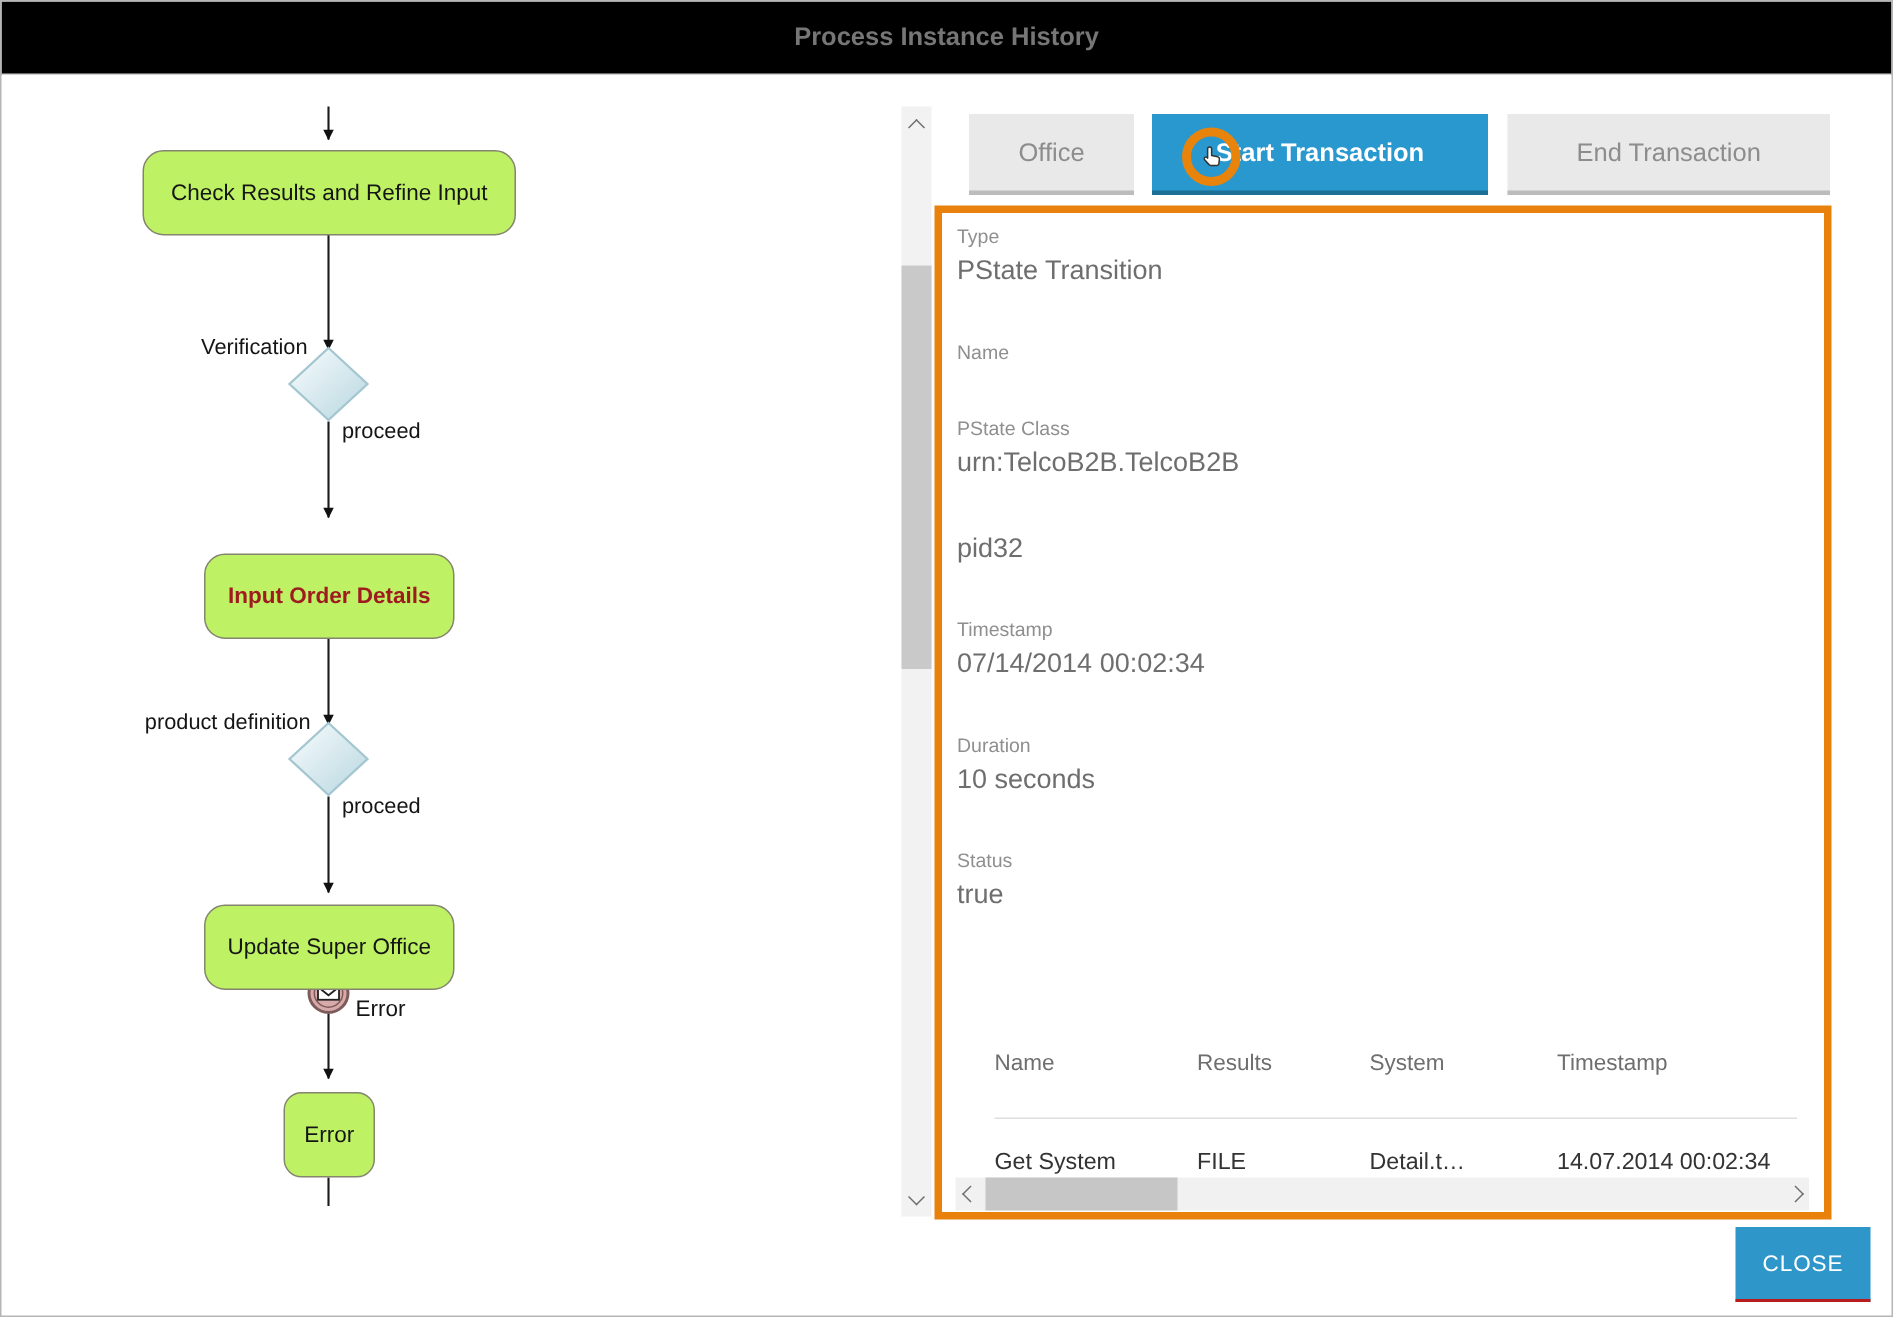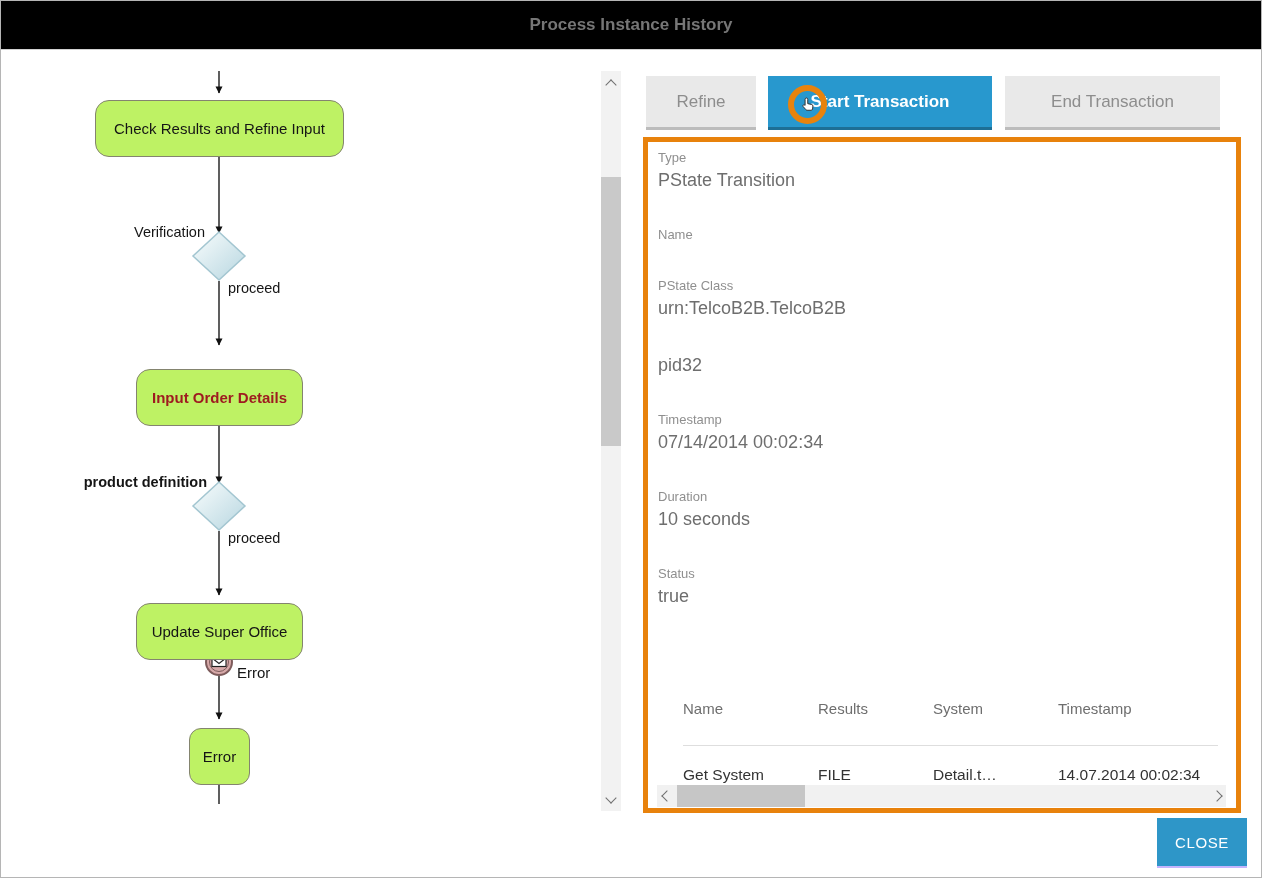--- a/index.html
+++ b/index.html
@@ -42,39 +42,39 @@
   .vs-btn.top{top:2px;} .vs-btn.bottom{bottom:2px;}
   .vs-thumb{position:absolute;left:0;top:106px;width:20px;height:269px;background:#c9c9c9;cursor:pointer;}
   .chev{display:inline-block;width:7px;height:7px;border-right:1.6px solid #6f6f6f;border-bottom:1.6px solid #6f6f6f;}
   .chev.up{transform:rotate(-135deg);margin-top:3px;}
   .chev.down{transform:rotate(45deg);margin-bottom:3px;}
   .chev.left{transform:rotate(135deg);margin-left:3px;}
   .chev.right{transform:rotate(-45deg);margin-right:3px;}
   
   .panel{
     position:absolute;left:622px;top:136px;width:598px;height:676px;box-sizing:border-box;
-    border:5px solid #e8820c;background:#fff;overflow:hidden;margin-left:20px;
+    border:5px solid #e8820c;background:#fff;overflow:hidden;
   }
   .panel-inner{position:relative;width:100%;height:100%;box-sizing:border-box;padding:8px 0 0 10px;}
   .field{margin-bottom:36px;}
   .field .flab{font-size:13px;color:#8f8f8f;margin-bottom:5px;}
   .field .fval{font-size:18px;color:#6e6e6e;white-space:nowrap;overflow:hidden;max-width:570px;}
   .ptable{position:absolute;left:35px;right:18px;top:558px;}
   .trow{display:grid;grid-template-columns:135px 115px 125px 1fr;align-items:center;}
   .trow.head{font-size:15px;color:#6e6e6e;padding-bottom:28px;border-bottom:1px solid #dedede;}
   .trow.body{font-size:15.5px;color:#333;padding-top:20px;white-space:nowrap;}
   
   .hscroll{position:absolute;left:9px;right:10px;bottom:1px;height:22px;background:#f1f1f1;}
   .hs-btn{position:absolute;top:0;width:16px;height:22px;display:flex;align-items:center;justify-content:center;cursor:pointer;}
   .hs-btn.left{left:0;} .hs-btn.right{right:0;}
   .hs-thumb{position:absolute;left:20px;top:0;width:128px;height:22px;background:#c6c6c6;cursor:pointer;}
   
   .close-btn{
     position:absolute;left:1156px;top:817px;width:90px;height:50px;background:#2e96c8;
-    border:none;border-bottom:2px solid #c4b5fd;color:#fff;font-size:15px;letter-spacing:0.6px;
+    border:none;border-bottom:2px solid #b91c1c;color:#fff;font-size:15px;letter-spacing:0.6px;
     font-family:"Liberation Sans",sans-serif;display:flex;align-items:center;justify-content:center;cursor:pointer;
   }
 </style>
 </head>
 <body>
 
 <div class="stage">
 
   <div class="dialog-header">
     <span class="dialog-title">Process Instance History</span>
@@ -119,36 +119,36 @@
   </div>
   <div class="task" style="left:135px;top:602px;width:167px;height:57px;">
     <span>Update Super Office</span>
   </div>
   <div class="task" style="left:188px;top:727px;width:61px;height:57px;border-radius:12px;">
     <span>Error</span>
   </div>
 
   <div class="flabel right-align" style="left:104px;top:223px;width:100px;">Verification</div>
   <div class="flabel" style="left:227px;top:279px;">proceed</div>
-  <div class="flabel right-align" style="left:66px;top:473px;width:140px;font-weight:bold;">product definition</div>
+  <div class="flabel right-align" style="left:66px;top:473px;width:140px;">product definition</div>
   <div class="flabel" style="left:227px;top:529px;">proceed</div>
   <div class="flabel" style="left:236px;top:663px;font-size:15px;">Error</div>
 
   <div class="vscroll">
     <div class="vs-btn top">
       <span class="chev up"></span>
     </div>
     <div class="vs-thumb"></div>
     <div class="vs-btn bottom">
       <span class="chev down"></span>
     </div>
   </div>
 
   <div class="tab" style="left:645px;width:110px;">
-    <span>Refine</span>
+    <span>Office</span>
   </div>
   <div class="tab active" style="left:767px;width:224px;">
     <span>Start Transaction</span>
   </div>
   <div class="tab" style="left:1004px;width:215px;">
     <span>End Transaction</span>
   </div>
 
   <div class="cursor-ring">
     <svg width="20" height="20" viewBox="0 0 24 24">

